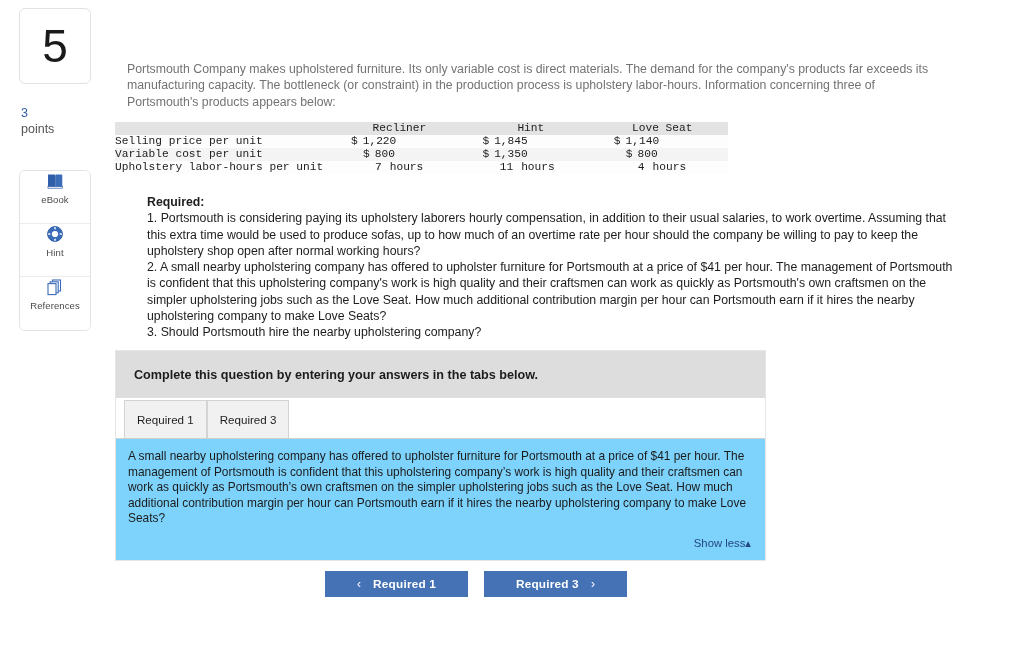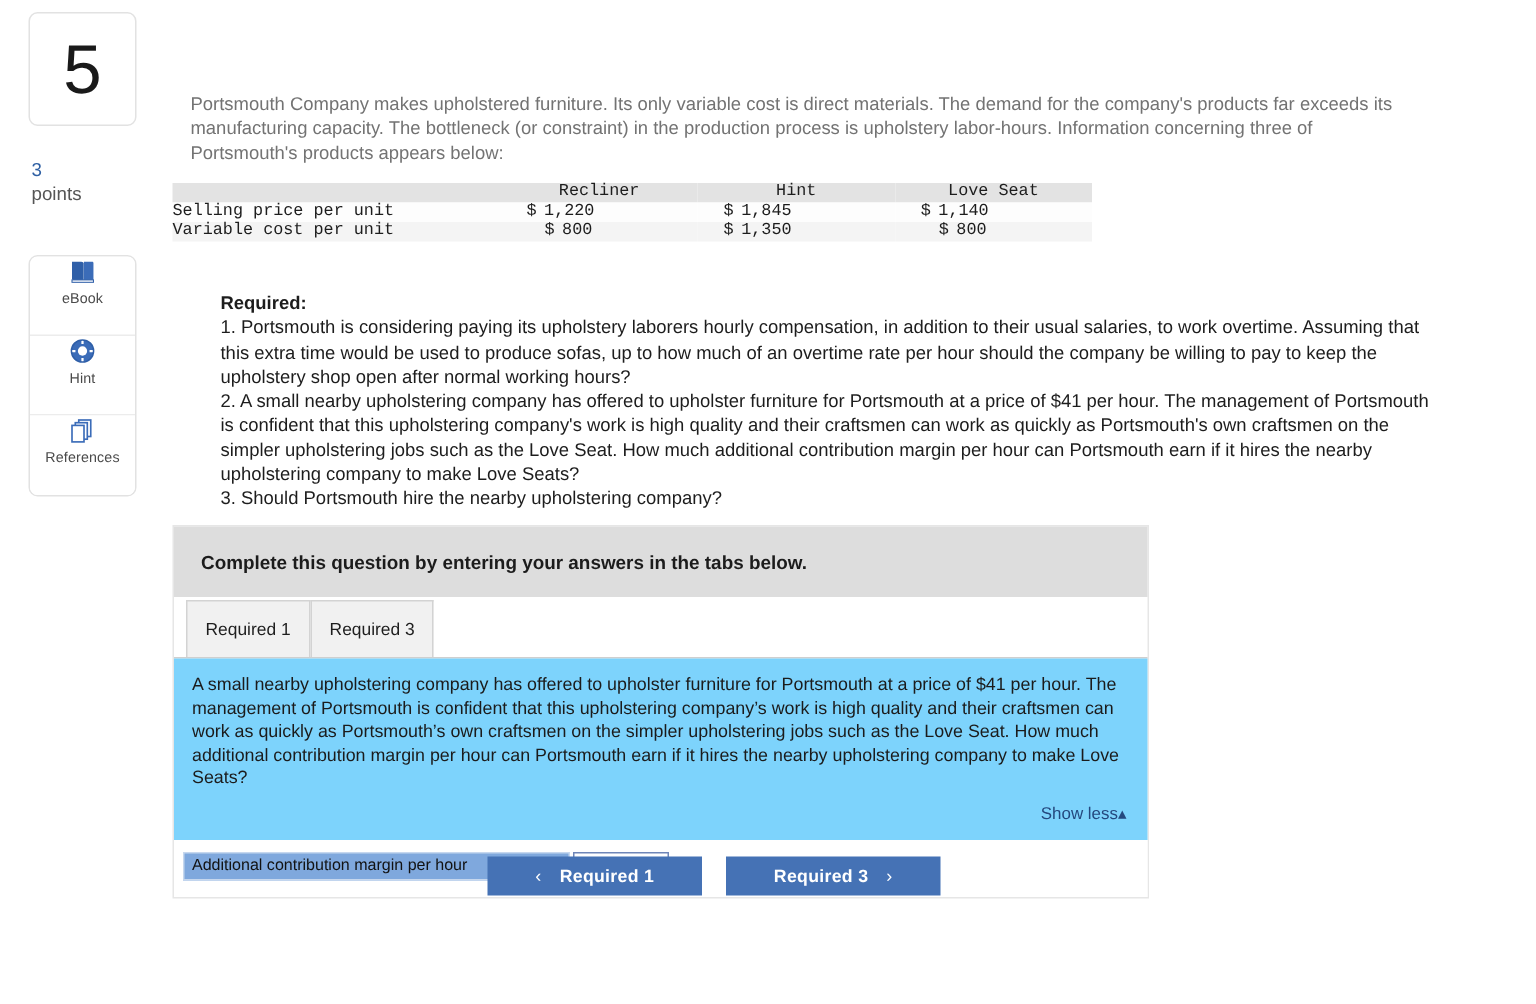--- a/index.html
+++ b/index.html
@@ -252,20 +252,32 @@
           <td class="val">
             <span class="vcell"><span class="sym" style="width:36px">$</span><span class="amt">800</span></span>
           </td>
           <td class="val">
             <span class="vcell"><span class="sym">$</span><span class="amt">1,350</span></span>
           </td>
           <td class="val">
             <span class="vcell"><span class="sym" style="width:36px">$</span><span class="amt">800</span></span>
           </td>
         </tr>
+        <tr class="r-odd">
+          <td class="rowlabel">Upholstery labor-hours per unit</td>
+          <td class="val">
+            <span class="hcell"><span class="hrs">7</span><span class="unit">hours</span></span>
+          </td>
+          <td class="val">
+            <span class="hcell"><span class="hrs">11</span><span class="unit">hours</span></span>
+          </td>
+          <td class="val">
+            <span class="hcell"><span class="hrs">4</span><span class="unit">hours</span></span>
+          </td>
+        </tr>
       </tbody>
     </table>
   </div>
 
   <div id="required-block">
     <div class="req-title">Required:</div>
     <div>1. Portsmouth is considering paying its upholstery laborers hourly compensation, in addition to their usual salaries, to work overtime. Assuming that this extra time would be used to produce sofas, up to how much of an overtime rate per hour should the company be willing to pay to keep the upholstery shop open after normal working hours?</div>
     <div>2.  A small nearby upholstering company has offered to upholster furniture for Portsmouth at a price of $41 per hour. The management of Portsmouth is confident that this upholstering company's work is high quality and their craftsmen can work as quickly as Portsmouth's own craftsmen on the simpler upholstering jobs such as the Love Seat. How much additional contribution margin per hour can Portsmouth earn if it hires the nearby upholstering company to make Love Seats?</div>
     <div>3. Should Portsmouth hire the nearby upholstering company?</div>
   </div>
@@ -284,26 +296,20 @@
         <span>Required 3</span>
       </div>
     </div>
     <div id="tab-underline"></div>
 
     <div id="info-panel">
       <div>A small nearby upholstering company has offered to upholster furniture for Portsmouth at a price of $41 per hour. The management of Portsmouth is confident that this upholstering company’s work is high quality and their craftsmen can work as quickly as Portsmouth’s own craftsmen on the simpler upholstering jobs such as the Love Seat. How much additional contribution margin per hour can Portsmouth earn if it hires the nearby upholstering company to make Love Seats?</div>
       <div class="show-less">Show less▴</div>
     </div>
 
-    <div id="answer-row">
-      <div id="answer-grid">
-        <div id="answer-label">Additional contribution margin per hour</div>
-        <input id="answer-input" type="text" placeholder="" style="">
-      </div>
-    </div>
 
   </div>
 
   <div id="nav-buttons">
     <div class="nav-btn" id="prev-btn">
       <span class="chev">‹</span>
       <span>Required 1</span>
     </div>
     <div class="nav-btn" id="next-btn">
       <span>Required 3</span>

